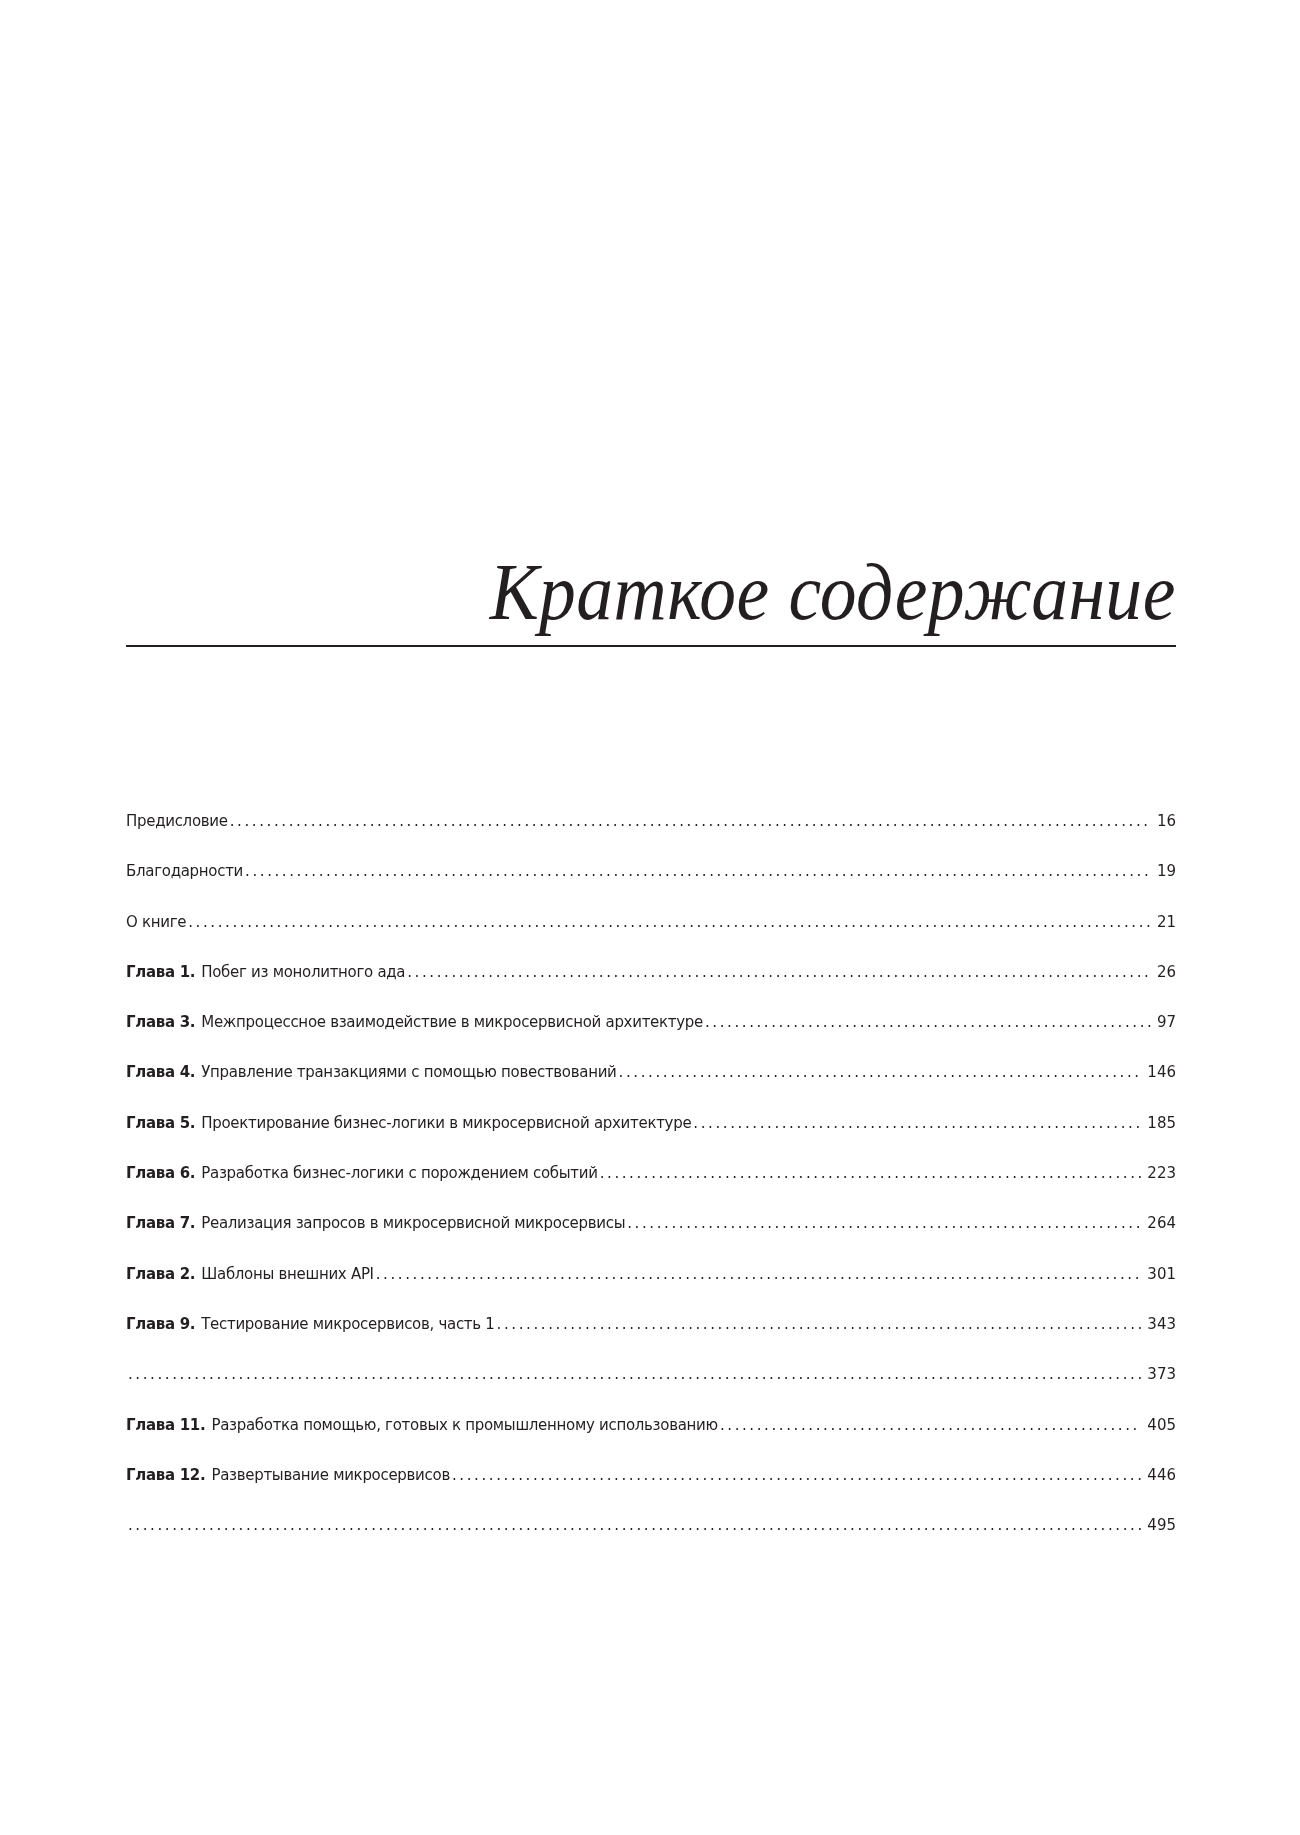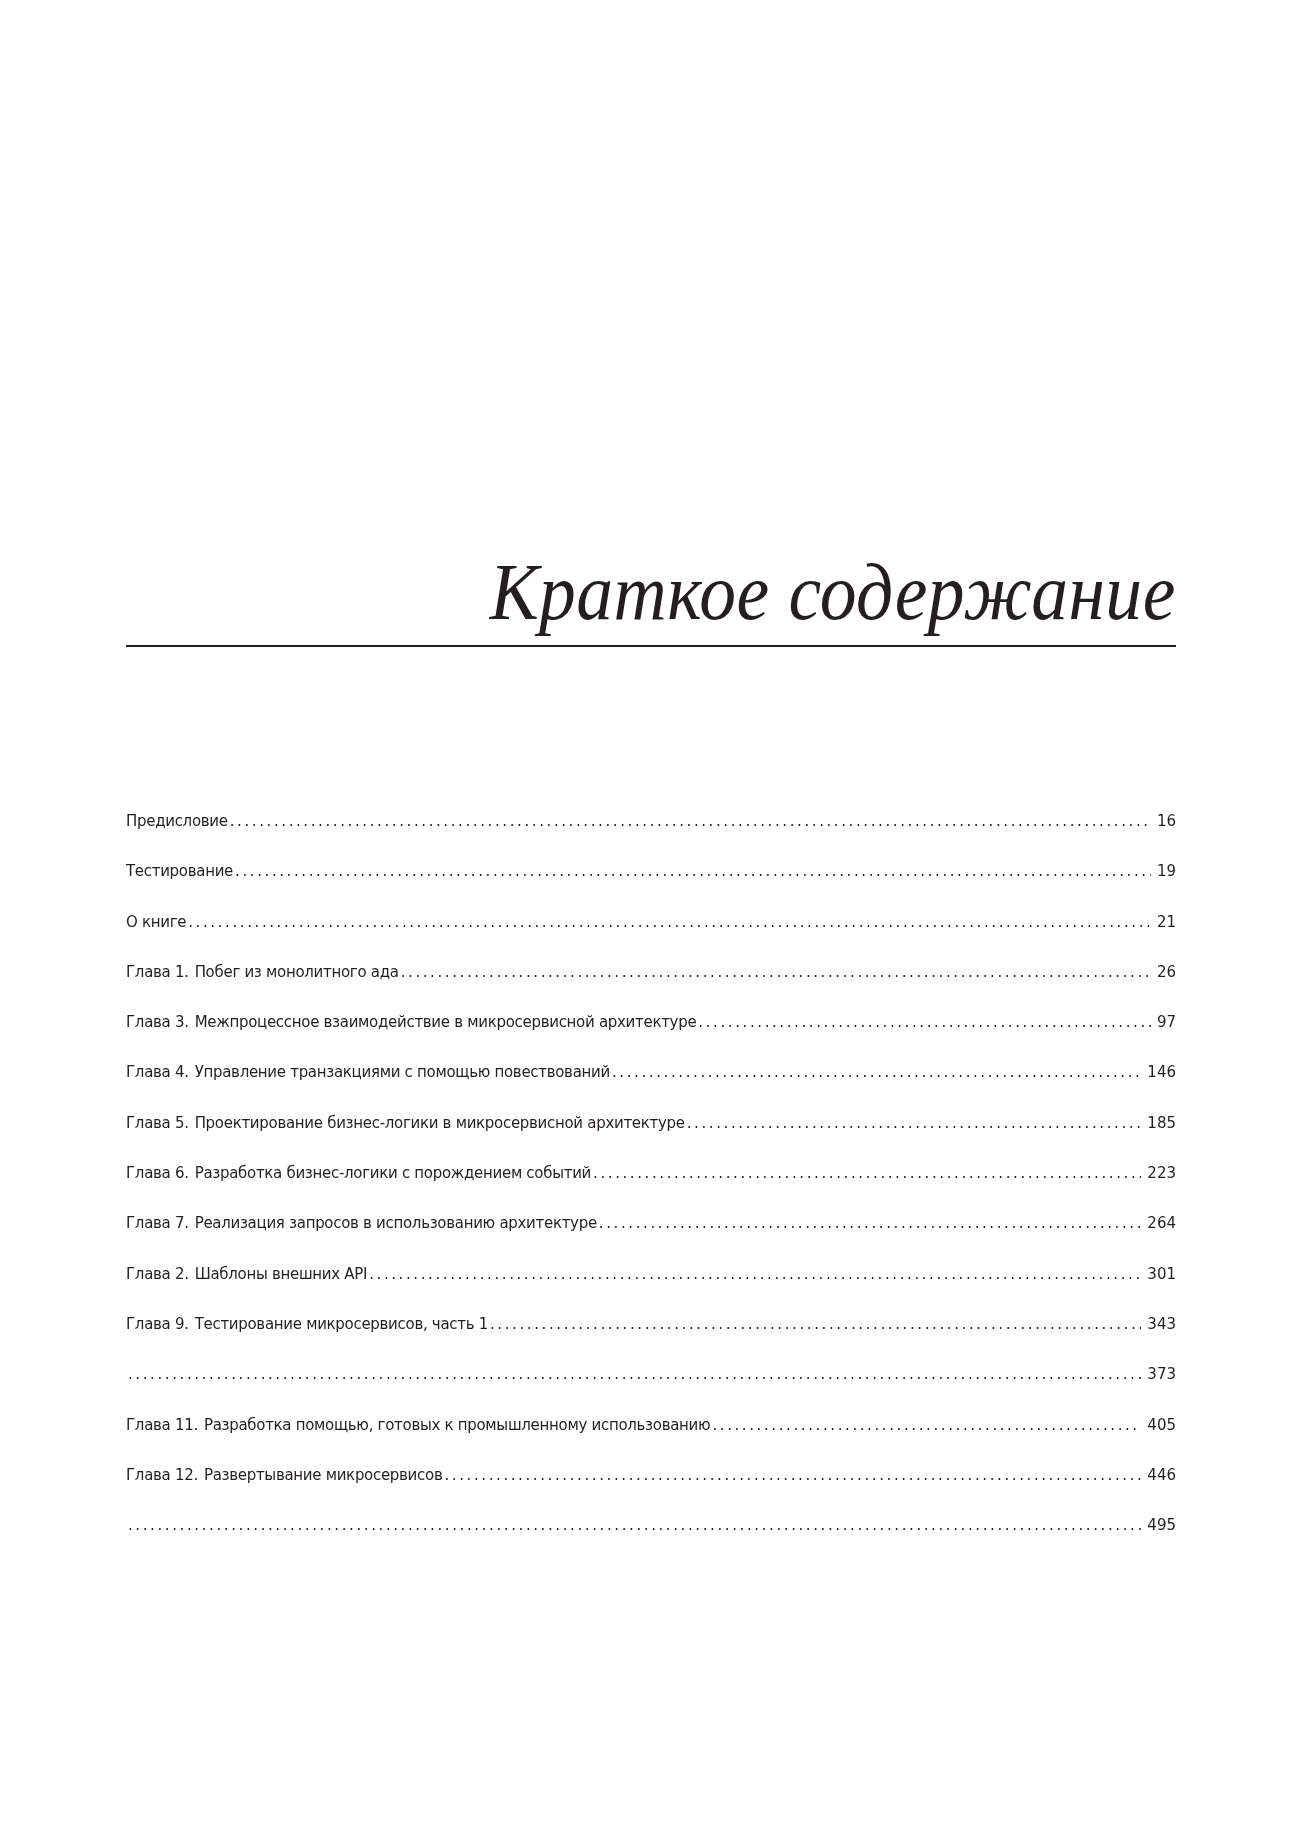--- a/index.html
+++ b/index.html
@@ -55,21 +55,21 @@
       align-items: baseline;
       height: 50.3px;
       white-space: nowrap;
       cursor: pointer;
     }
     .toc-label {
       flex: 0 0 auto;
       letter-spacing: -0.3px;
     }
     .toc-chapter {
-      font-weight: normal;
+      font-weight: bold;
       margin-right: 6px;
       margin-top: 36px;
     }
     .toc-leader {
       flex: 1 1 auto;
       overflow: hidden;
       margin: 0 6px 0 2px;
       letter-spacing: 2.6px;
       color: #231f20;
     }
@@ -87,21 +87,21 @@
 <h1 class="page-title">Краткое содержание</h1>
 <div class="title-rule"></div>
 
 <ul class="toc">
   <li class="toc-entry">
     <span class="toc-label"><span class="toc-title">Предисловие</span></span>
     <span class="toc-leader"></span>
     <span class="toc-page">16</span>
   </li>
   <li class="toc-entry">
-    <span class="toc-label"><span class="toc-title">Тестирование</span></span>
+    <span class="toc-label"><span class="toc-title">Благодарности</span></span>
     <span class="toc-leader"></span>
     <span class="toc-page">19</span>
   </li>
   <li class="toc-entry">
     <span class="toc-label"><span class="toc-title">О книге</span></span>
     <span class="toc-leader"></span>
     <span class="toc-page">21</span>
   </li>
   <li class="toc-entry">
     <span class="toc-label"><span class="toc-chapter">Глава 1.</span><span class="toc-title">Побег из монолитного ада</span></span>
@@ -122,21 +122,21 @@
     <span class="toc-label"><span class="toc-chapter">Глава 5.</span><span class="toc-title">Проектирование бизнес-логики в микросервисной архитектуре</span></span>
     <span class="toc-leader"></span>
     <span class="toc-page">185</span>
   </li>
   <li class="toc-entry">
     <span class="toc-label"><span class="toc-chapter">Глава 6.</span><span class="toc-title">Разработка бизнес-логики с порождением событий</span></span>
     <span class="toc-leader"></span>
     <span class="toc-page">223</span>
   </li>
   <li class="toc-entry">
-    <span class="toc-label"><span class="toc-chapter">Глава 7.</span><span class="toc-title">Реализация запросов в использованию архитектуре</span></span>
+    <span class="toc-label"><span class="toc-chapter">Глава 7.</span><span class="toc-title">Реализация запросов в микросервисной микросервисы</span></span>
     <span class="toc-leader"></span>
     <span class="toc-page">264</span>
   </li>
   <li class="toc-entry">
     <span class="toc-label"><span class="toc-chapter">Глава 2.</span><span class="toc-title">Шаблоны внешних API</span></span>
     <span class="toc-leader"></span>
     <span class="toc-page">301</span>
   </li>
   <li class="toc-entry">
     <span class="toc-label"><span class="toc-chapter">Глава 9.</span><span class="toc-title">Тестирование микросервисов, часть 1</span></span>

